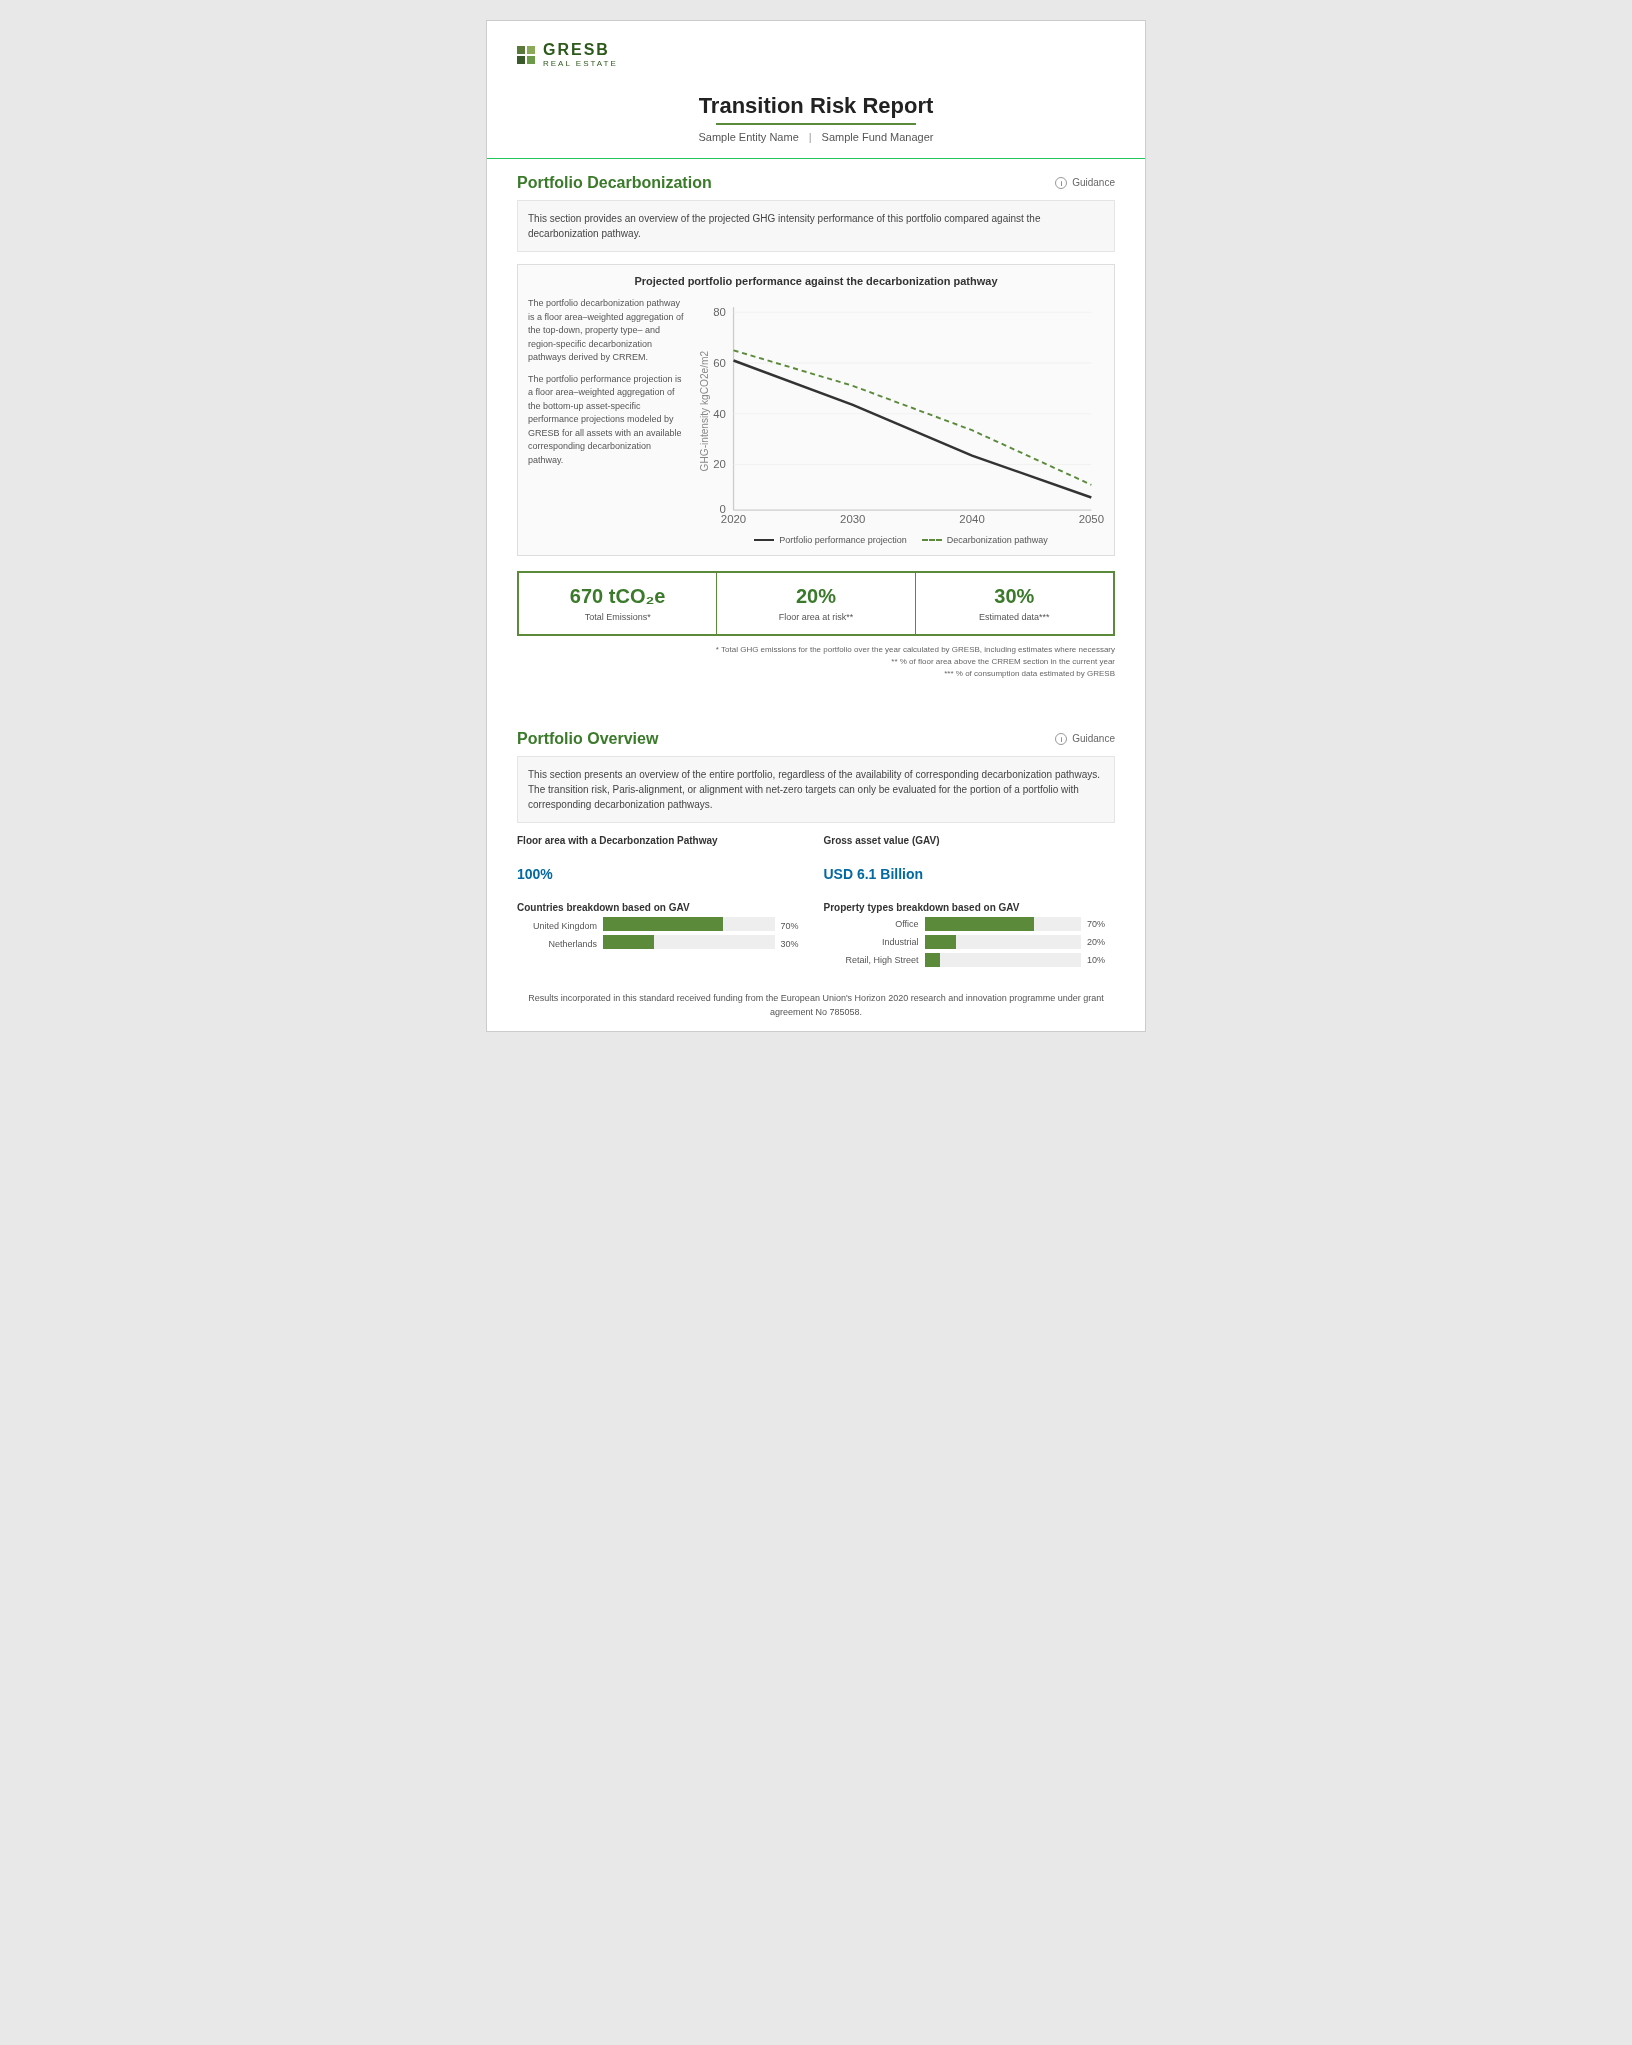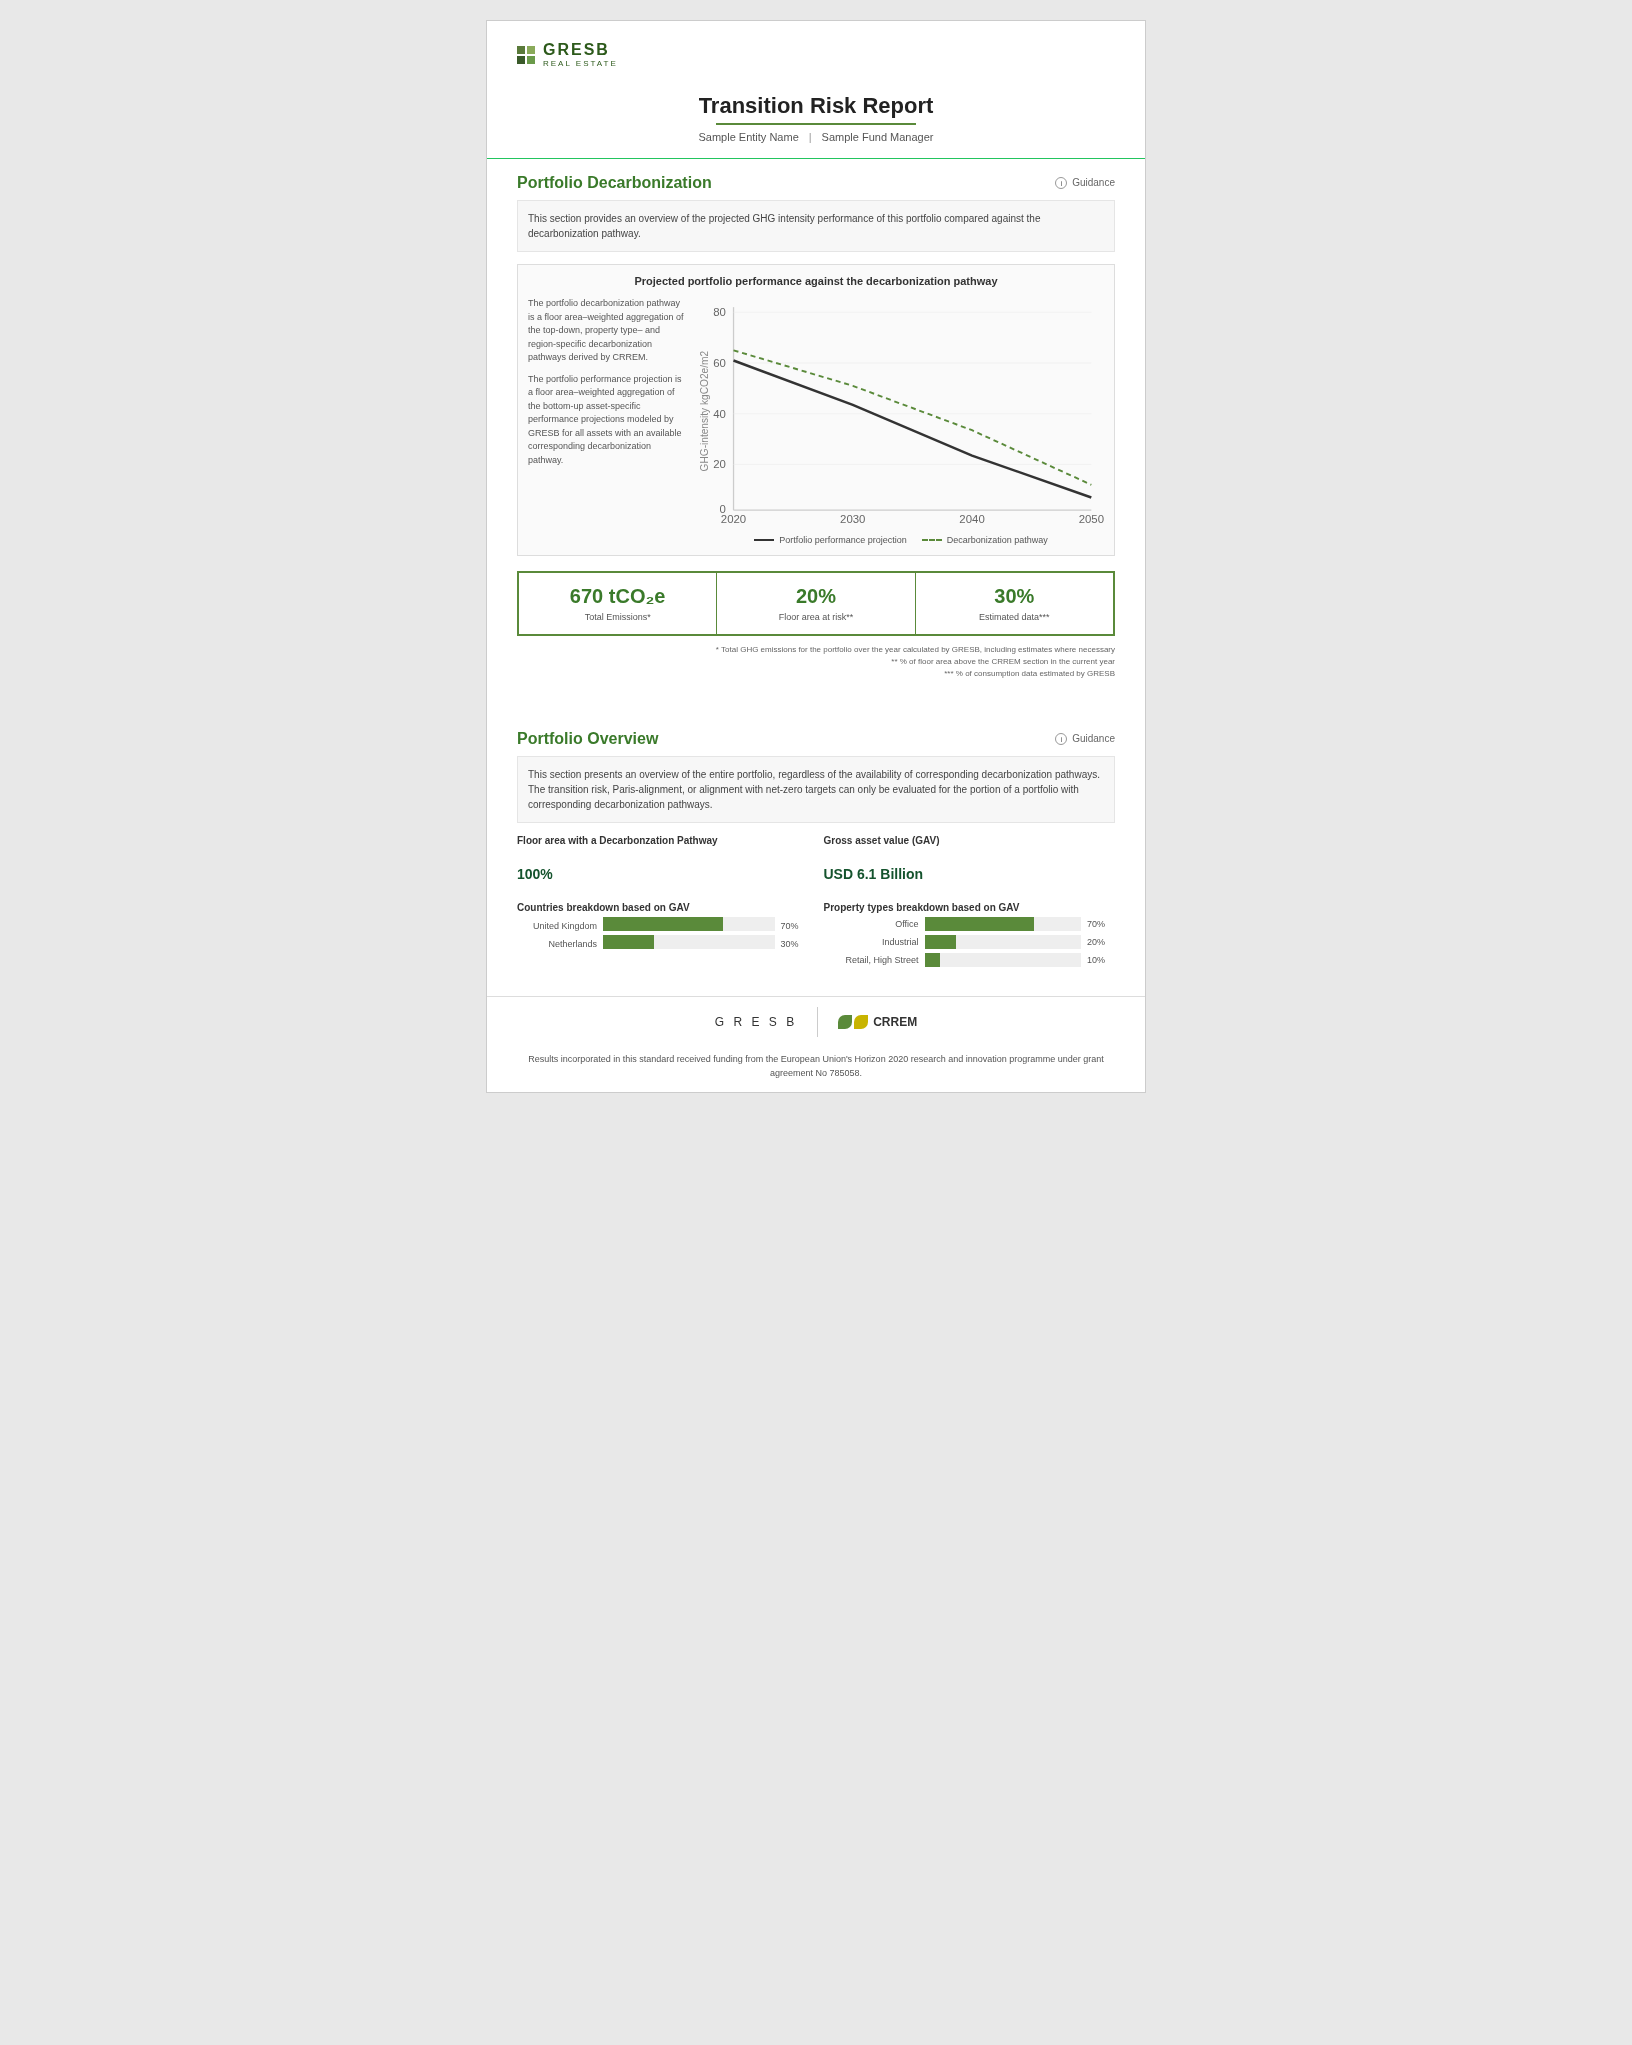--- a/index.html
+++ b/index.html
@@ -187,21 +187,21 @@
     .overview-item {}
     .overview-label {
       font-size: 10px;
       font-weight: bold;
       color: #333;
       margin-bottom: 4px;
     }
     .overview-value {
       font-size: 14px;
       font-weight: bold;
-      color: #14532d;
+      color: #0369a1;
       margin-bottom: 8px;
       margin-top: 20px;
     }
     .bar-chart-simple { margin-top: 4px; }
     .bar-row {
       display: flex;
       align-items: flex-end;
       gap: 6px;
       margin-bottom: 4px;
     }
@@ -432,25 +432,14 @@
                 <div class="bar-fill" style="width:10%;"></div>
               </div>
               <span class="bar-pct">10%</span>
             </div>
           </div>
         </div>
       </div>
     </div>
   </div>
 
-  <div class="footer-area">
-    <span class="footer-logo-gresb">G R E S B</span>
-    <div class="footer-divider"></div>
-    <div class="footer-crrem">
-      <div class="crrem-leaves">
-        <div class="crrem-leaf leaf-green"></div>
-        <div class="crrem-leaf leaf-yellow"></div>
-      </div>
-      <span>CRREM</span>
-    </div>
-  </div>
   <div class="footer-note">Results incorporated in this standard received funding from the European Union's Horizon 2020 research and innovation programme under grant agreement No 785058.</div>
 </div>
 
 </body></html>

